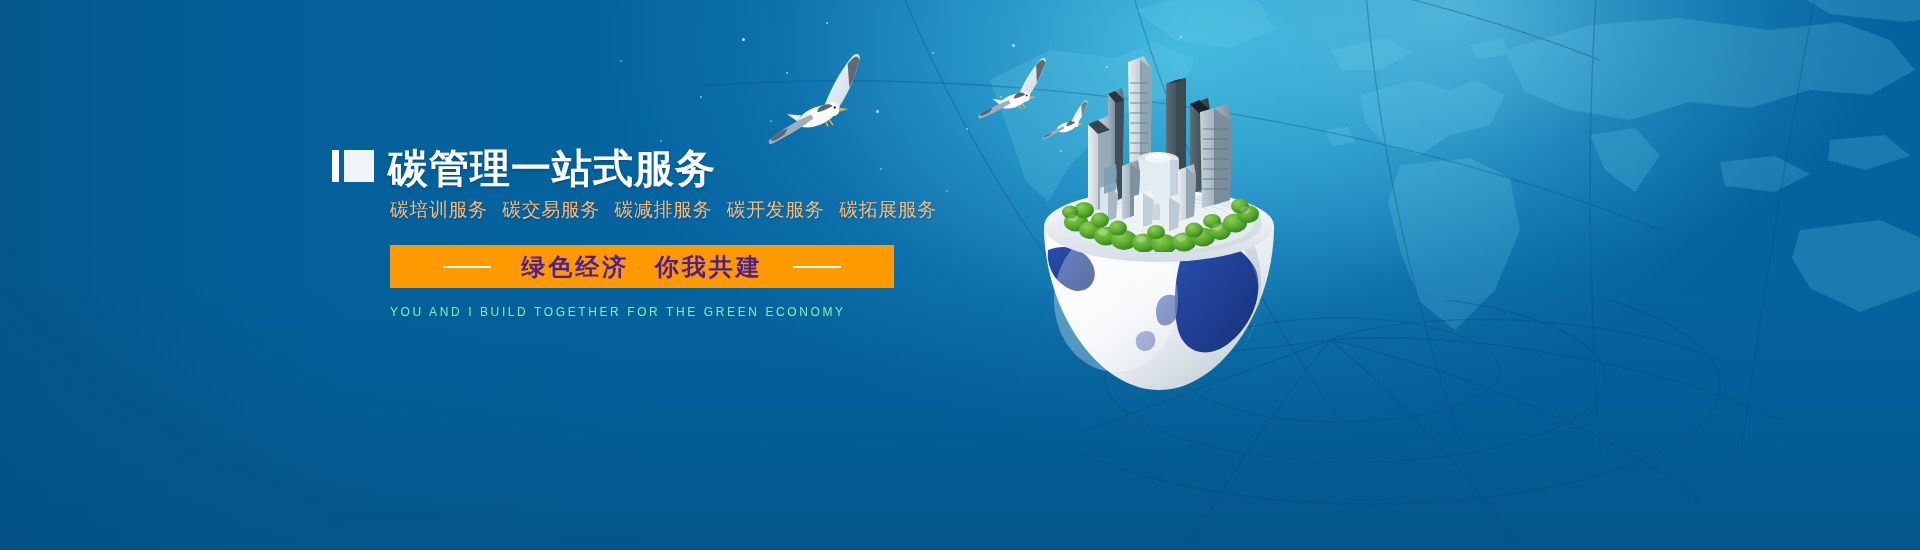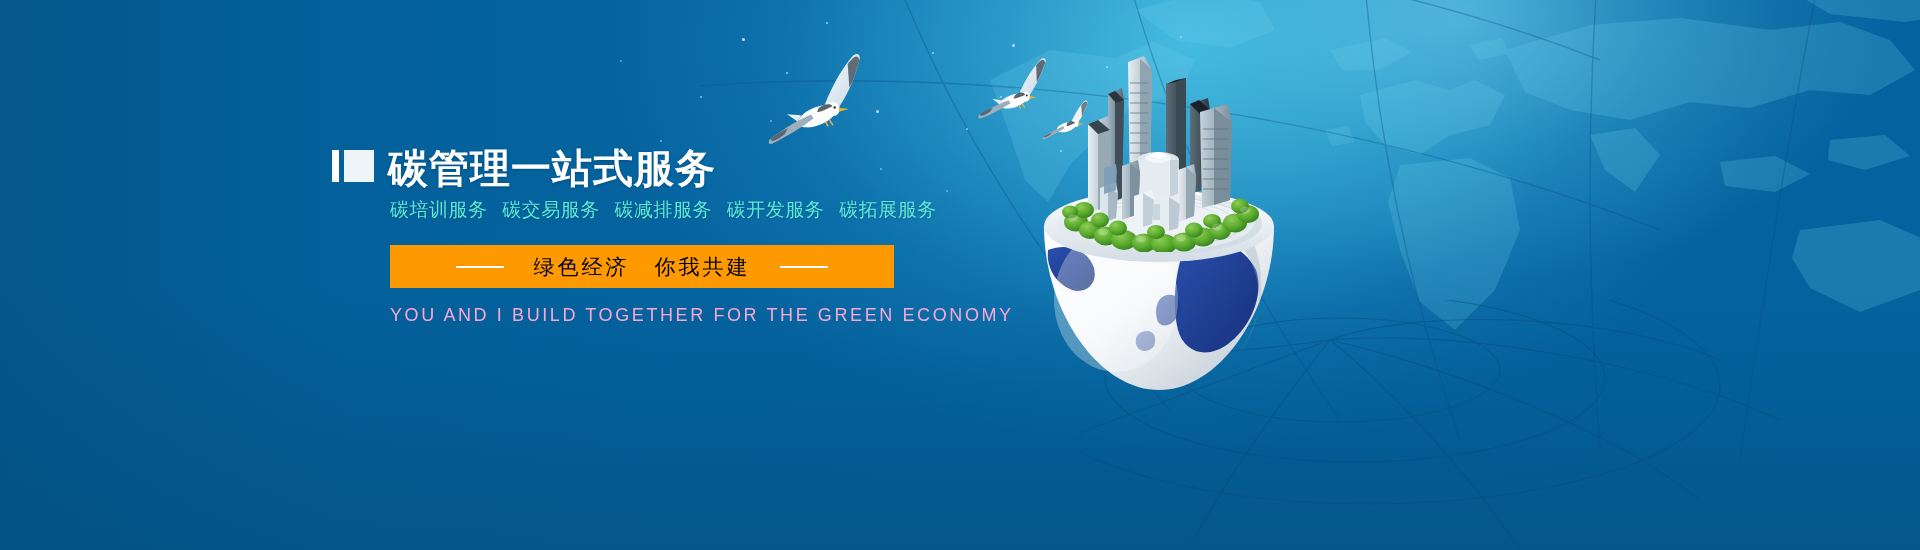--- a/index.html
+++ b/index.html
@@ -97,42 +97,42 @@
   .logo-sq { width:30px; height:32px; background:#eef4f8; }
 
   .title{
     font-size:40px; font-weight:bold; color:#ffffff;
     letter-spacing:1px; line-height:1; white-space:nowrap;
     text-shadow:0 1px 3px rgba(0,40,80,.35);
   }
 
   .subtitle{
     margin-top:9px; margin-left:58px;
-    font-size:19px; color:#5eead4; font-weight:500;
+    font-size:19px; color:#fdba74; font-weight:500;
     letter-spacing:.5px; white-space:nowrap;
     text-shadow:0 1px 2px rgba(0,40,80,.3);
   }
   .subtitle span{ margin-right:9px; }
   .subtitle span:last-child{ margin-right:0; }
 
   .orange-bar{
     margin-top:22px; margin-left:58px;
     width:504px; height:43px; background:#ff9900;
     display:flex; align-items:center; justify-content:center; gap:22px;
   }
   .dash{ width:48px; height:2px; background:#ffffff; flex:none; }
   .slogan{
-    font-size:21px; color:#000000; letter-spacing:3px;
-    white-space:nowrap; font-weight:400;
+    font-size:24px; color:#4c1d95; letter-spacing:3px;
+    white-space:nowrap; font-weight:700;
   }
   .slogan em{ font-style:normal; padding:0 8px; }
 
   .english{
     margin-top:17px; margin-left:58px;
-    font-size:18px; color:#f9a8d4; letter-spacing:2.6px;
+    font-size:12px; color:#86efac; letter-spacing:2.6px;
     white-space:nowrap; font-weight:500;
   }
 </style>
 </head>
 <body>
 
 <div class="banner">
 
   <div class="bg-base"></div>
   <div class="bg-glow"></div>

